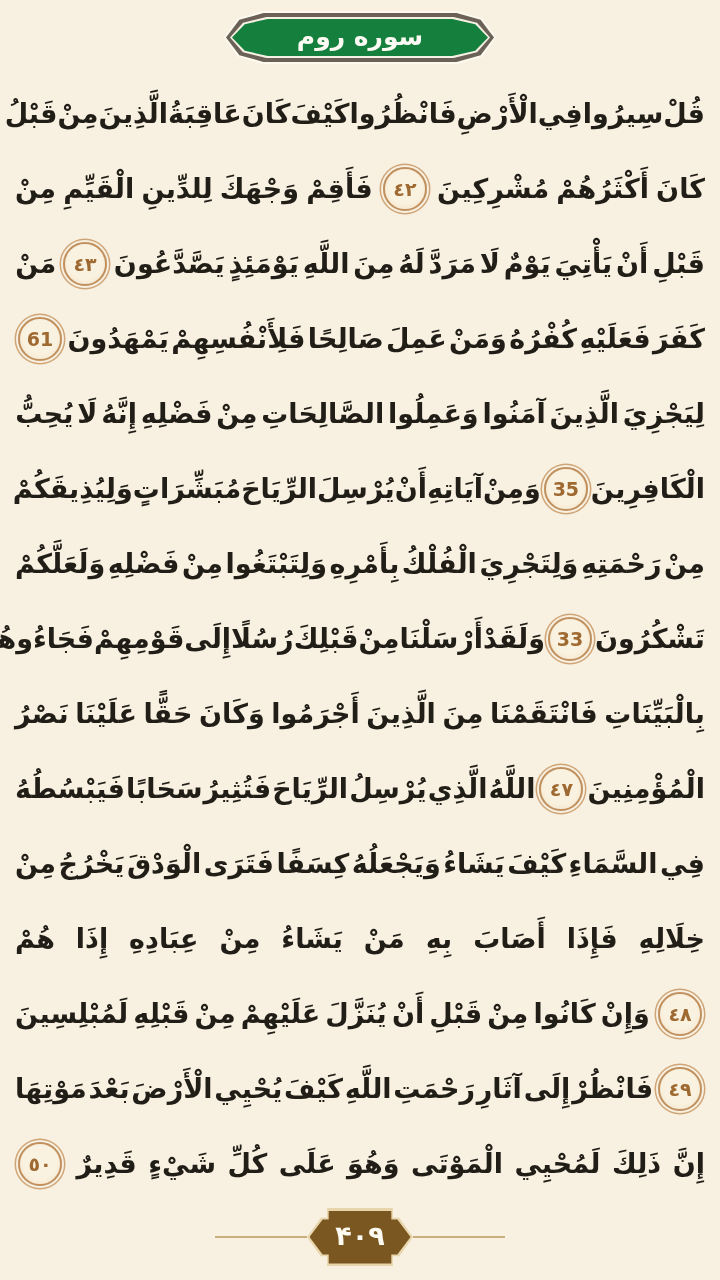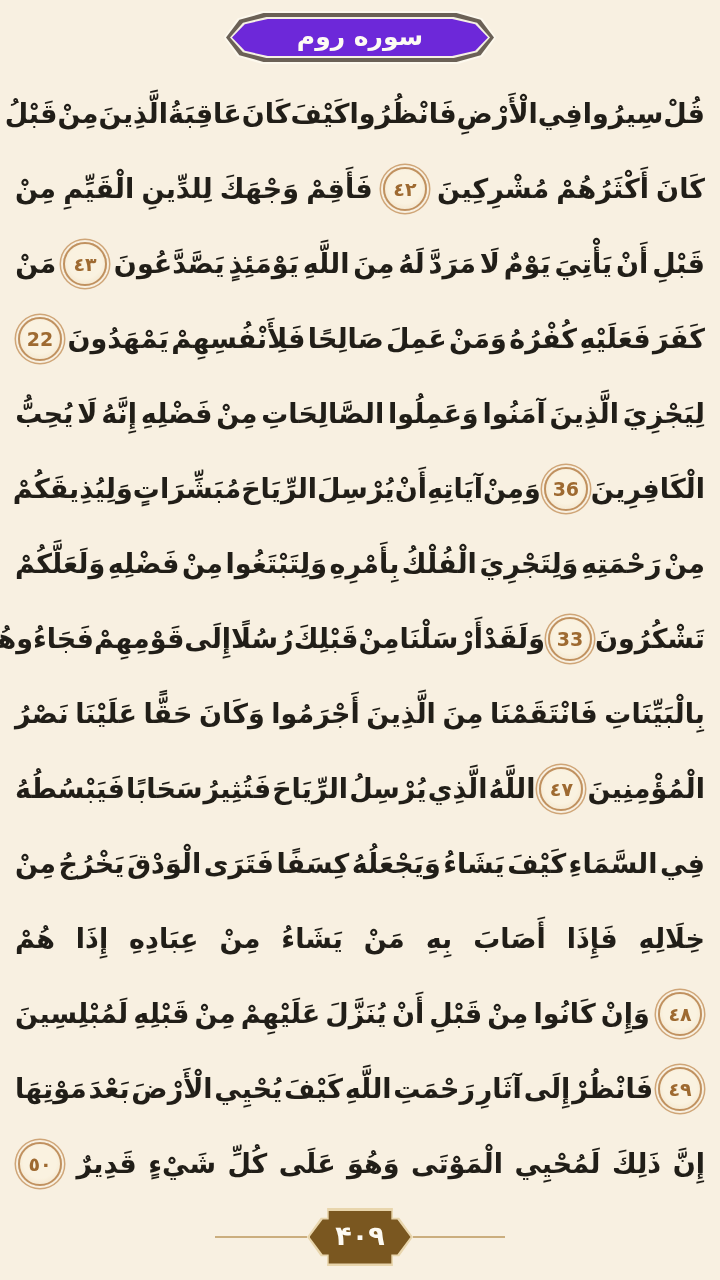--- a/index.html
+++ b/index.html
@@ -10,21 +10,21 @@
     position:relative; width:720px; height:1280px;
     background:#f8f0e1; overflow:hidden;
   }
 
   
   .banner-row{ display:flex; justify-content:center; padding-top:11px; }
   .shape{ clip-path:polygon(0 50%, 5% 14%, 14% 0, 86% 0, 95% 14%, 100% 50%, 95% 86%, 86% 100%, 14% 100%, 5% 86%); }
   .b1{ width:272px; height:53px; background:#fdf9ee; padding:2px; }
   .b2{ width:100%; height:100%; background:#6b6156; padding:4px; }
   .b3{ width:100%; height:100%; background:#f6f1e4; padding:2px; }
-  .b4{ width:100%; height:100%; background:#6d28d9; display:flex; align-items:center; justify-content:center; }
+  .b4{ width:100%; height:100%; background:#15803d; display:flex; align-items:center; justify-content:center; }
   .surah-title{ color:#fdfbf4; font-size:25px; font-weight:bold; letter-spacing:.5px; padding-bottom:3px; }
 
   
   .page-text{ margin-top:12px; padding:0 15px; }
   .line{
     height:75px; display:flex; flex-direction:row;
     justify-content:space-between; align-items:center;
     direction:rtl;
   }
   .word{
@@ -110,37 +110,37 @@
       </div>
       <div class="line" dir="rtl">
         <span class="word">كَفَرَ</span>
         <span class="word">فَعَلَيْهِ</span>
         <span class="word">كُفْرُهُ</span>
         <span class="word">وَمَنْ</span>
         <span class="word">عَمِلَ</span>
         <span class="word">صَالِحًا</span>
         <span class="word">فَلِأَنْفُسِهِمْ</span>
         <span class="word">يَمْهَدُونَ</span>
-        <span class="ayah">22</span>
+        <span class="ayah">61</span>
       </div>
       <div class="line" dir="rtl">
         <span class="word">لِيَجْزِيَ</span>
         <span class="word">الَّذِينَ</span>
         <span class="word">آمَنُوا</span>
         <span class="word">وَعَمِلُوا</span>
         <span class="word">الصَّالِحَاتِ</span>
         <span class="word">مِنْ</span>
         <span class="word">فَضْلِهِ</span>
         <span class="word">إِنَّهُ</span>
         <span class="word">لَا</span>
         <span class="word">يُحِبُّ</span>
       </div>
       <div class="line" dir="rtl">
         <span class="word">الْكَافِرِينَ</span>
-        <span class="ayah">36</span>
+        <span class="ayah">35</span>
         <span class="word">وَمِنْ</span>
         <span class="word">آيَاتِهِ</span>
         <span class="word">أَنْ</span>
         <span class="word">يُرْسِلَ</span>
         <span class="word">الرِّيَاحَ</span>
         <span class="word">مُبَشِّرَاتٍ</span>
         <span class="word">وَلِيُذِيقَكُمْ</span>
       </div>
       <div class="line" dir="rtl">
         <span class="word">مِنْ</span>

